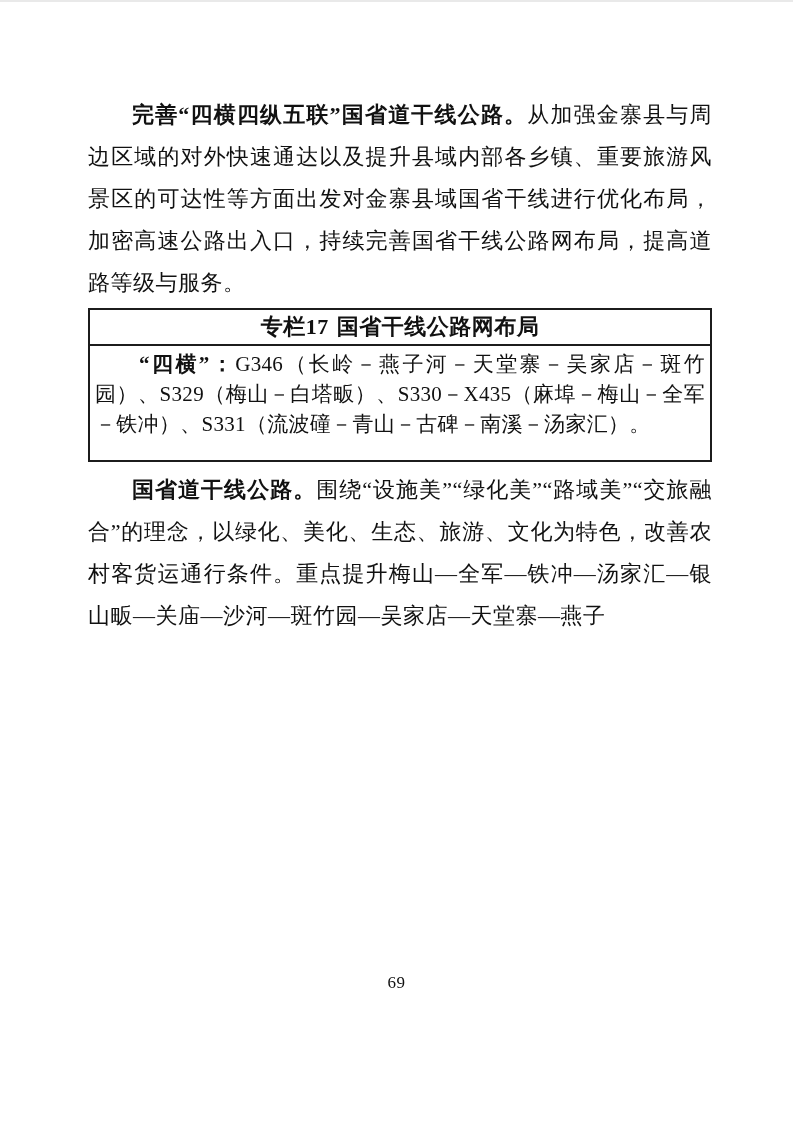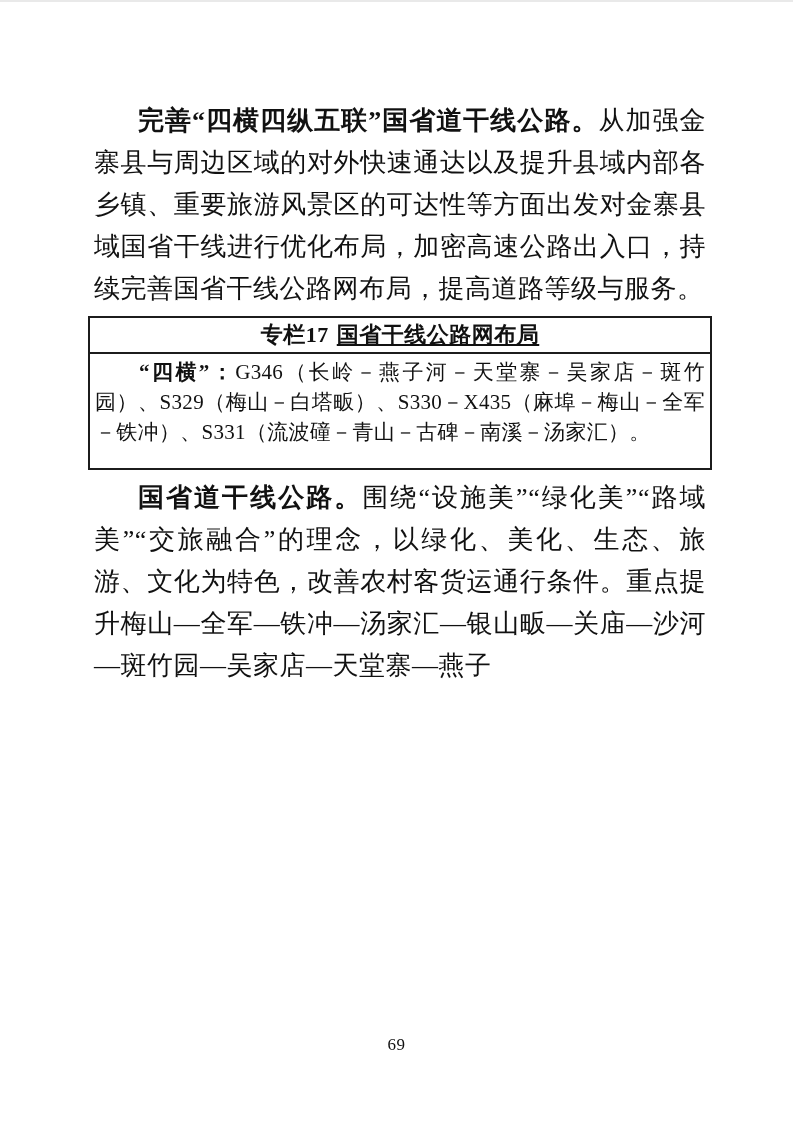--- a/index.html
+++ b/index.html
@@ -19,22 +19,22 @@
     border-top: 2px solid #e9e9e9;
     box-sizing: border-box;
   }
   .content {
     position: absolute;
     left: 88px;
     top: 92px;
     width: 624px;
   }
   p.body-para {
-    margin: 6px;
-    font-size: 26px;
+    margin: 0;
+    font-size: 22px;
     line-height: 42px;
     text-align: justify;
     text-indent: 44px;
     letter-spacing: 0.5px;
   }
   p.body-para .lead {
     font-weight: bold;
   }
   .callout {
     border: 2px solid #1c1c1c;
@@ -44,40 +44,39 @@
     text-align: center;
     font-weight: bold;
     font-size: 22px;
     line-height: 31px;
     padding: 1px 0 2px 0;
     border-bottom: 2px solid #1c1c1c;
     letter-spacing: 0.5px;
   }
   .callout-header .box-title {
     margin-left: 8px;
-    text-decoration: underline;
   }
   .callout-body {
     padding: 3px 5px 21px 5px;
   }
   .callout-entry {
     margin: 0;
     font-size: 21px;
     line-height: 30px;
     text-align: justify;
     text-indent: 44px;
     letter-spacing: 0.3px;
   }
   .callout-entry .term {
     font-weight: bold;
   }
   .page-number {
     position: absolute;
     left: 0;
-    top: 1033px;
+    top: 971px;
     width: 100%;
     text-align: center;
     font-size: 17px;
     letter-spacing: 0.5px;
   }
 </style>
 </head>
 <body>
 
 <div class="page">

